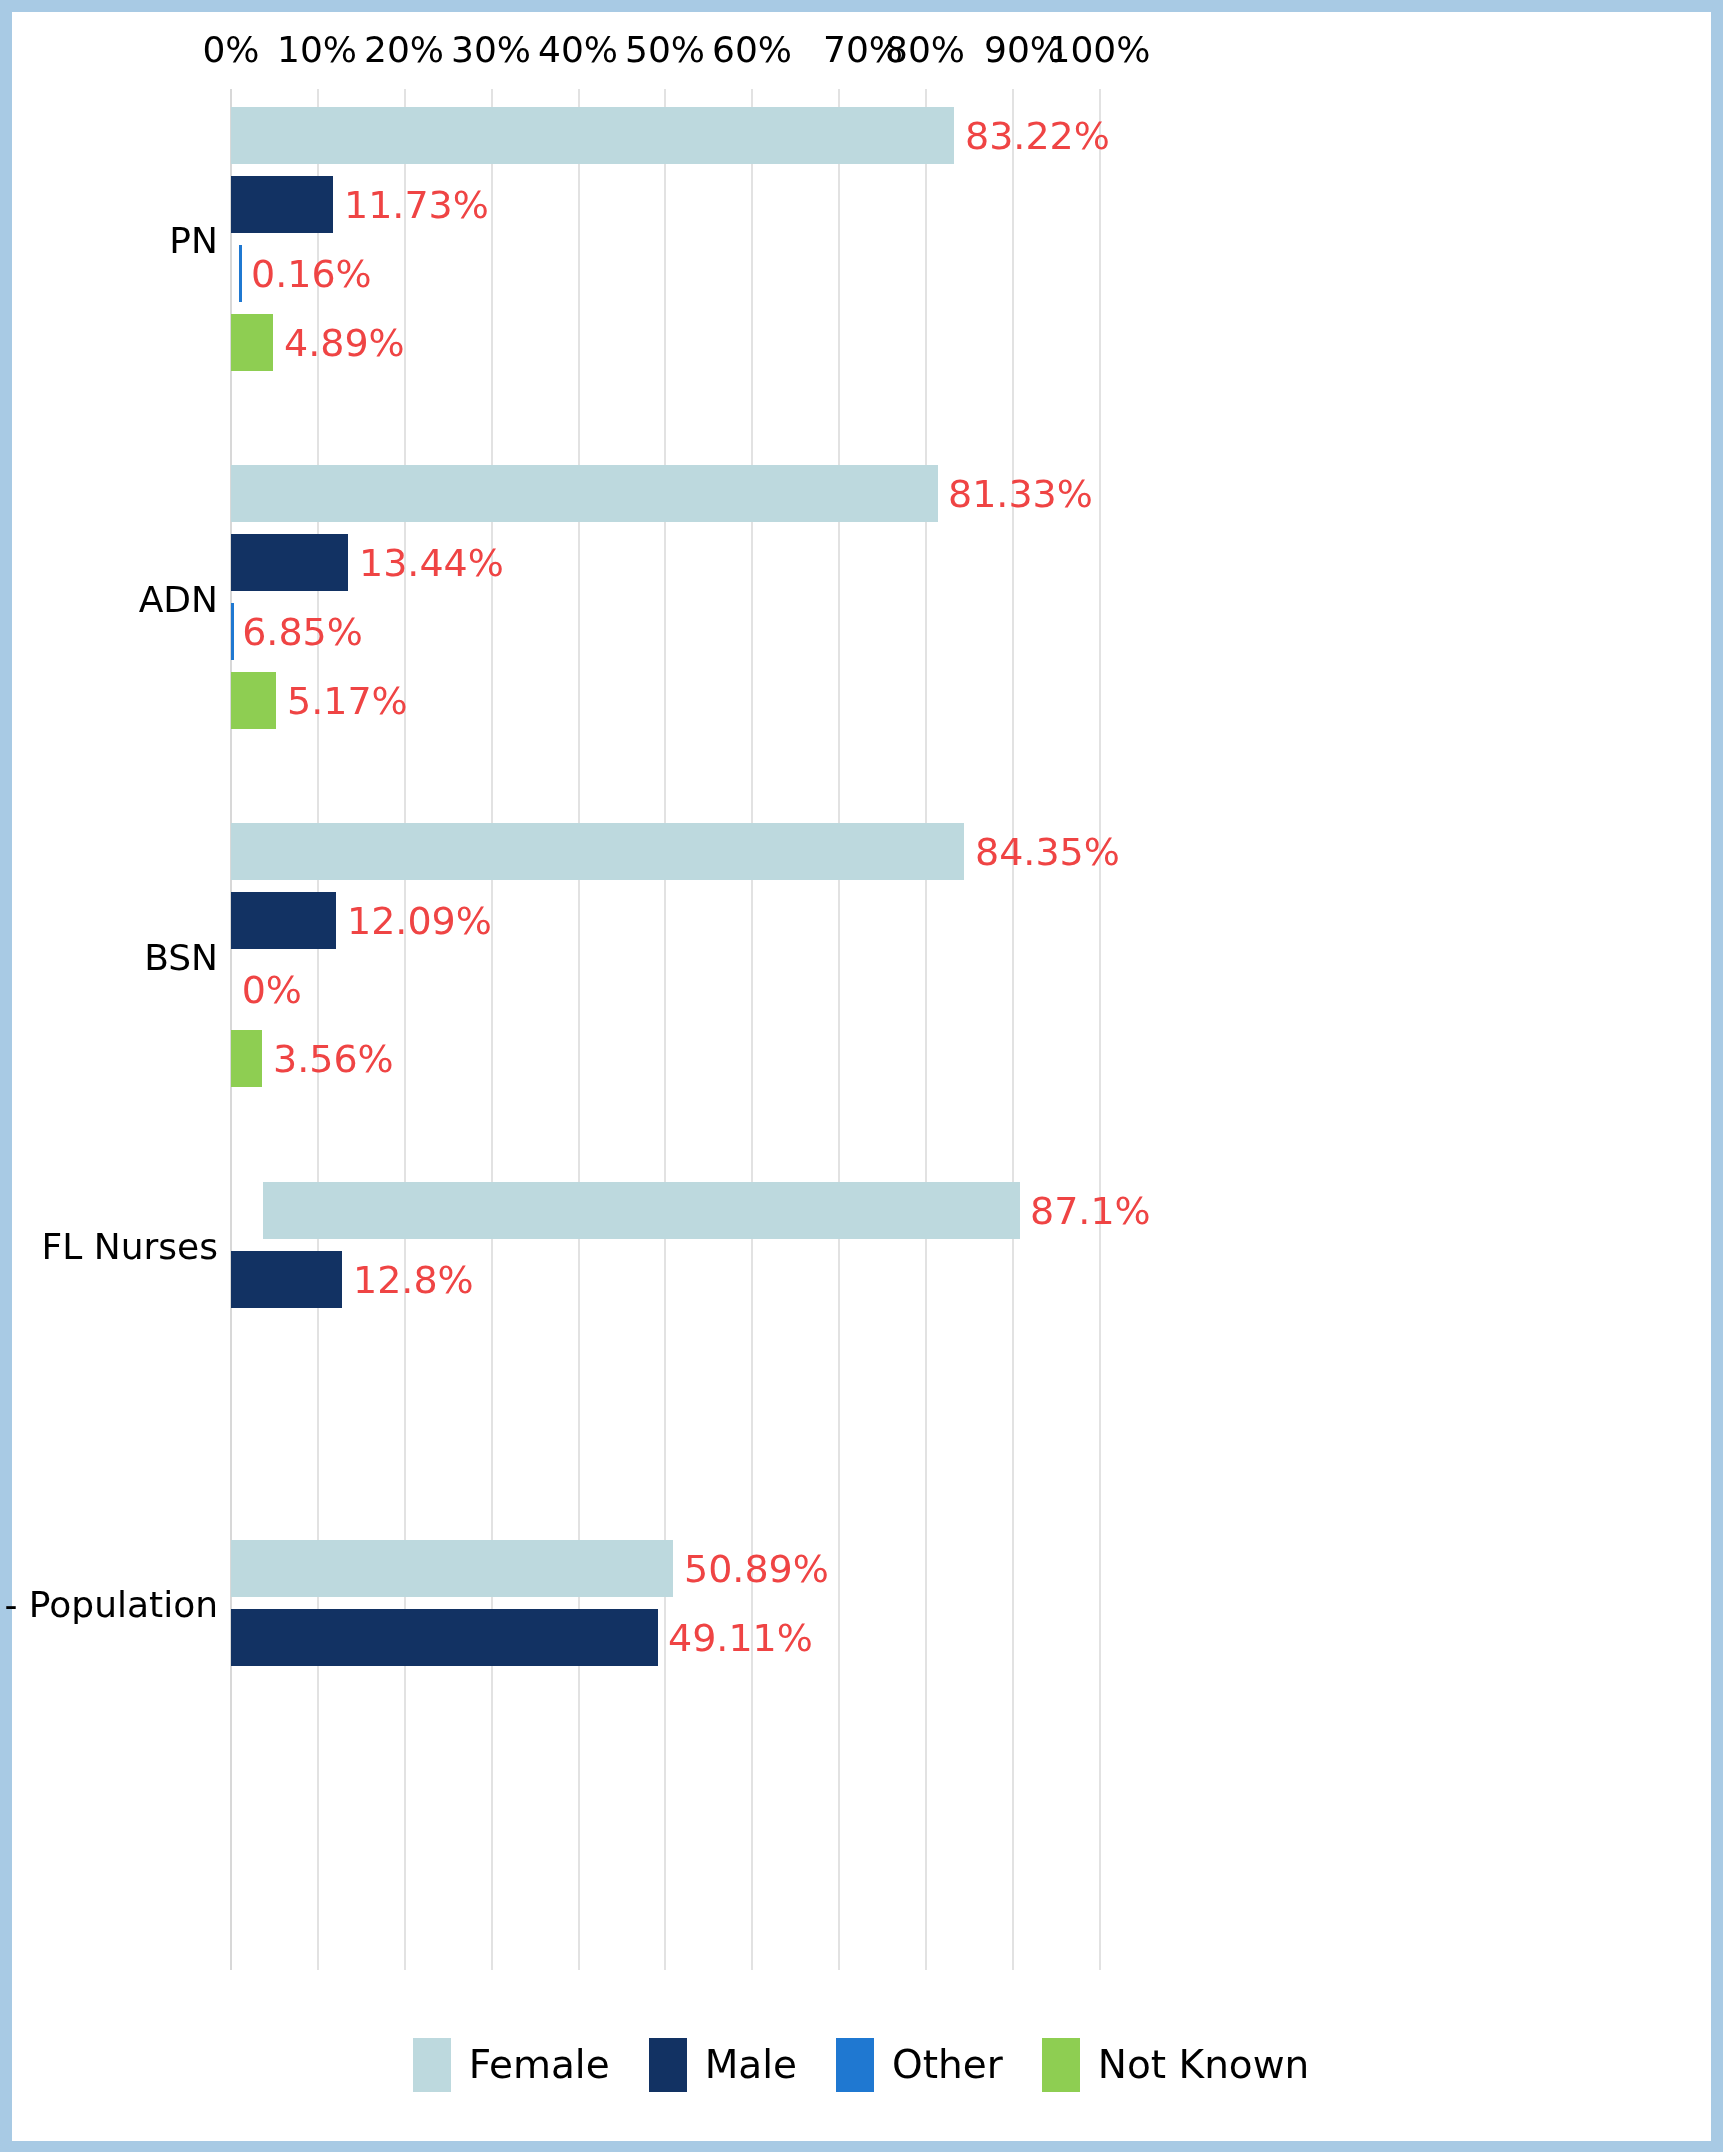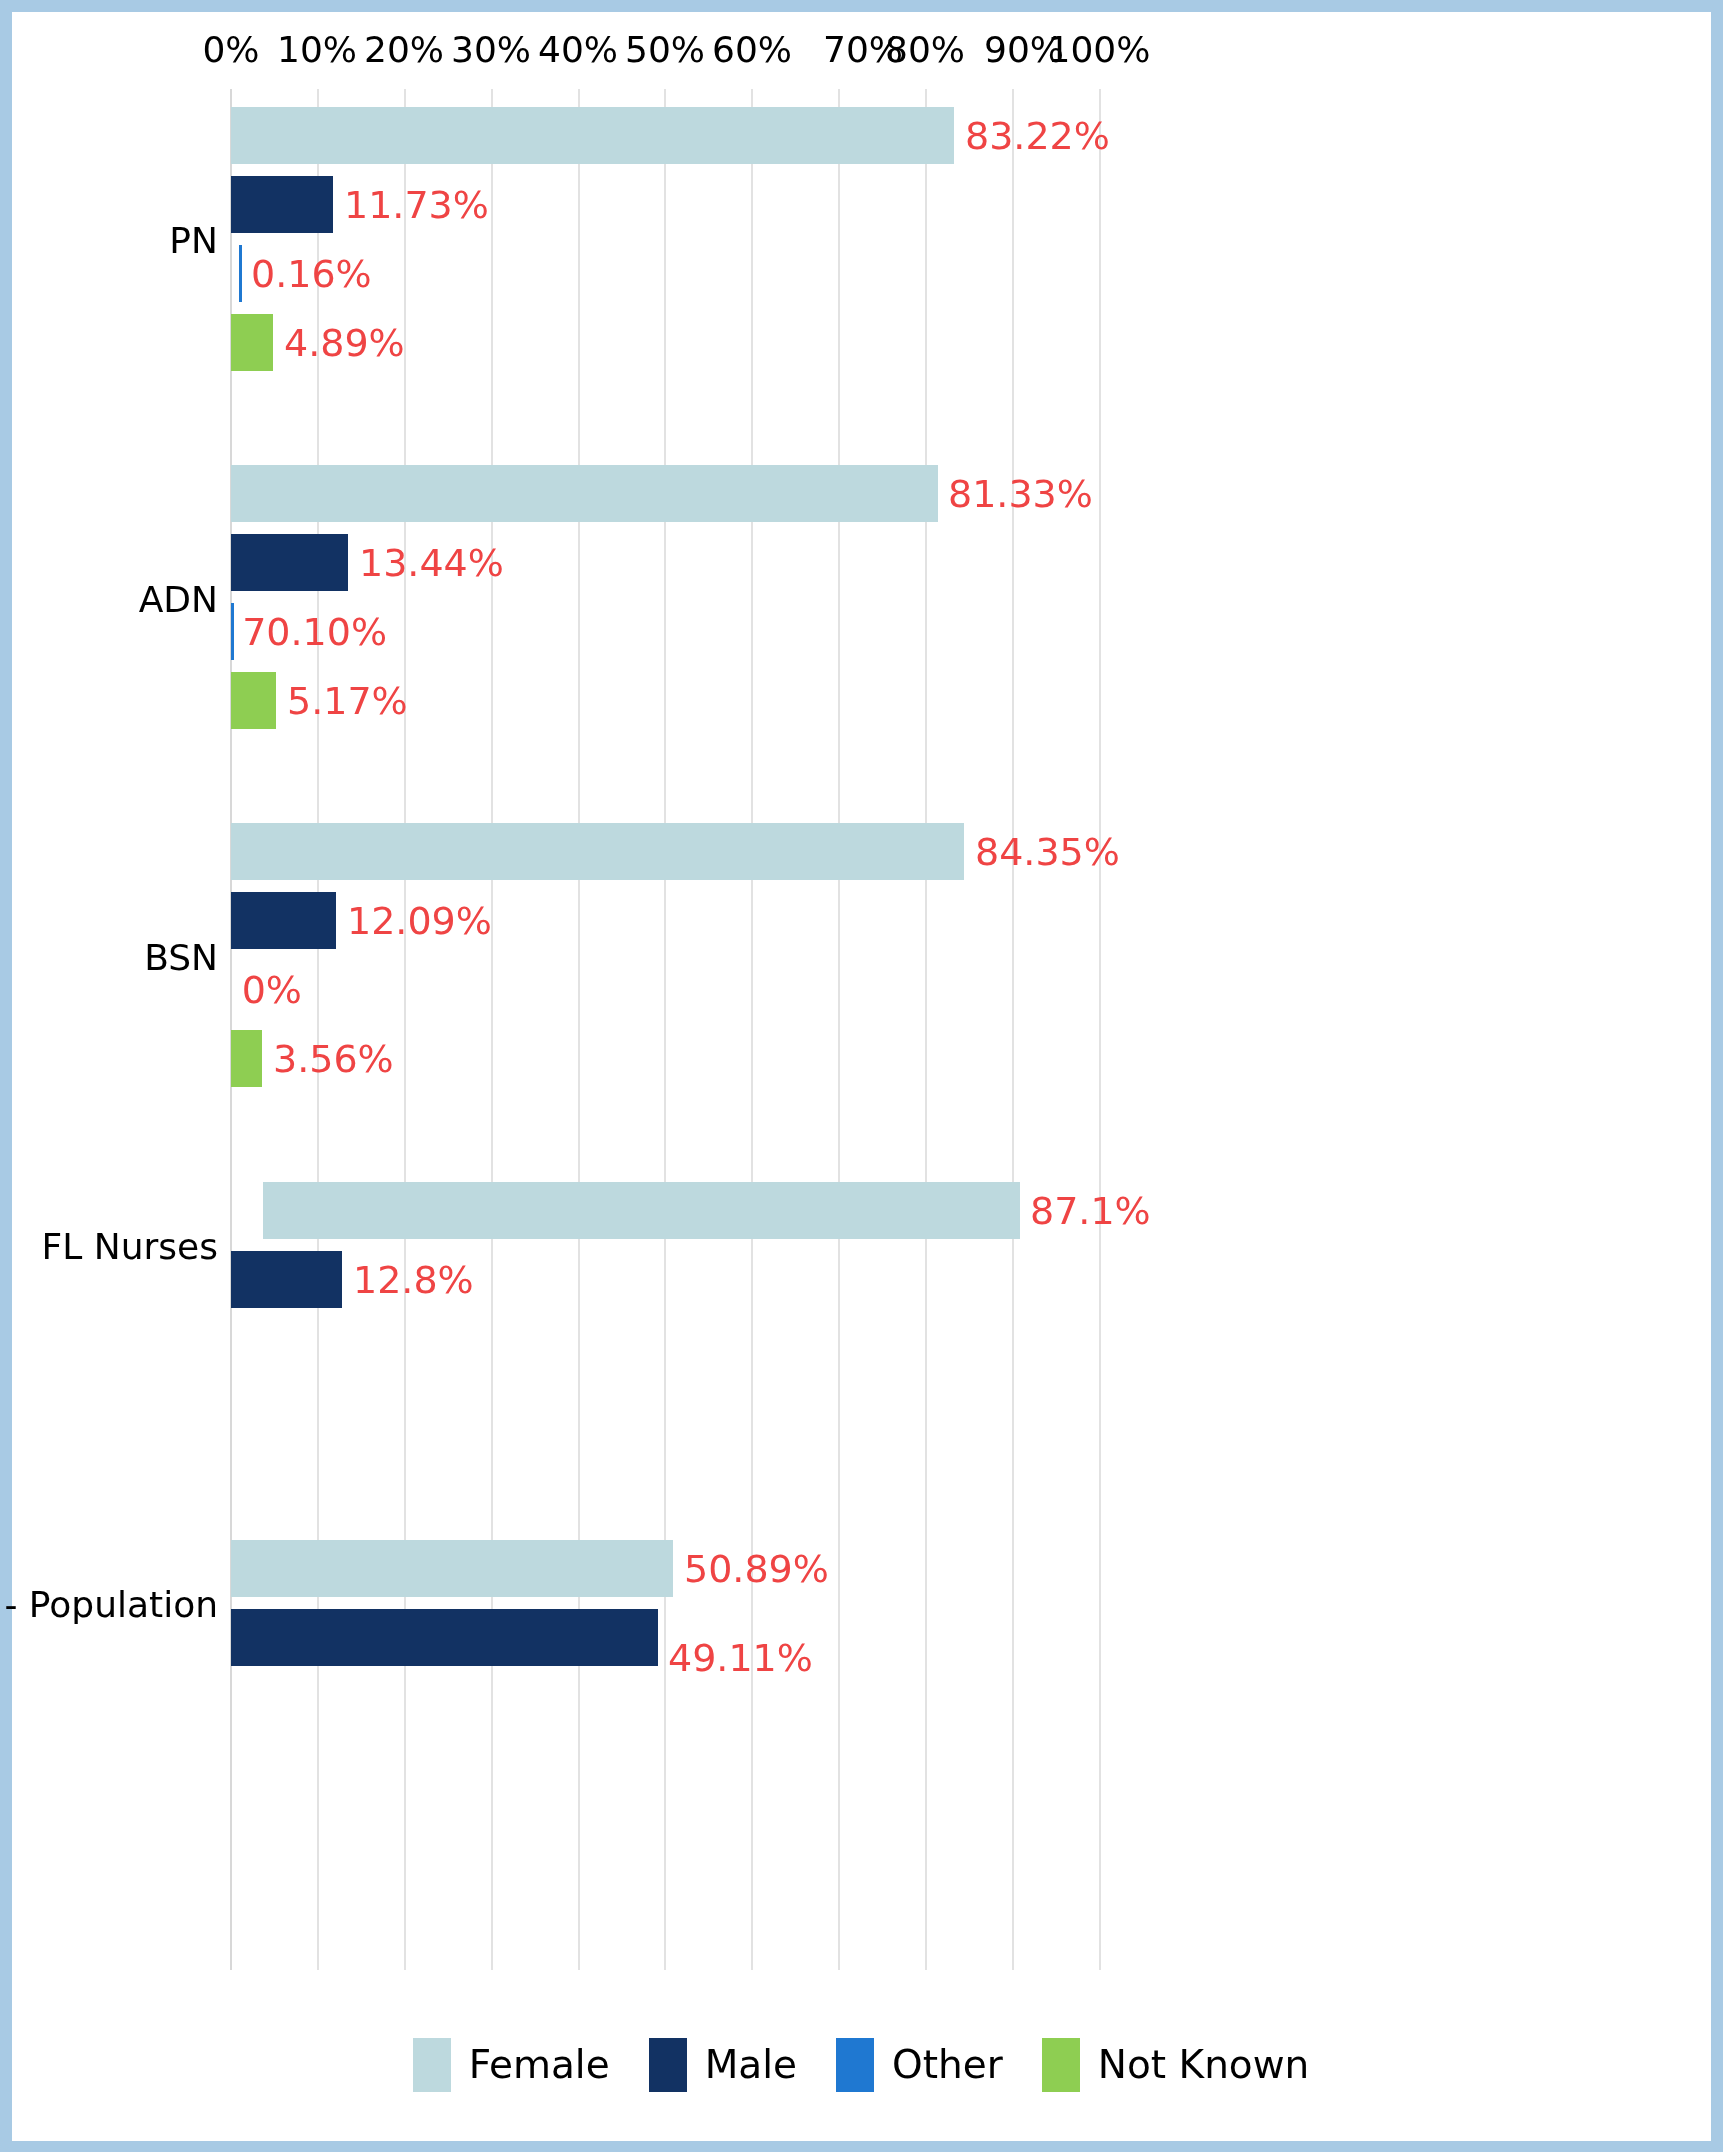--- a/index.html
+++ b/index.html
@@ -207,21 +207,21 @@
           <div class="bar-row" style="top: 0px; width: 869px;">
             <div class="bar" style="width: 707px; background: rgb(189, 217, 222);"></div>
             <div class="bar-value" style="left: 717px;">81.33%</div>
           </div>
           <div class="bar-row" style="top: 69px; width: 869px;">
             <div class="bar" style="width: 117px; background: rgb(18, 50, 99);"></div>
             <div class="bar-value" style="left: 128px;">13.44%</div>
           </div>
           <div class="bar-row" style="top: 138px; width: 869px;">
             <div class="bar" style="width: 2.7px; background: rgb(31, 120, 209);"></div>
-            <div class="bar-value" style="left: 11.2px;">70.10%</div>
+            <div class="bar-value" style="left: 11.2px;">6.85%</div>
           </div>
           <div class="bar-row" style="top: 207px; width: 869px;">
             <div class="bar" style="width: 45px; background: rgb(142, 206, 82);"></div>
             <div class="bar-value" style="left: 56px;">5.17%</div>
           </div>
         </div>
         <div class="group" style="top: 734px; height: 276px;">
           <div class="bar-row" style="top: 0px; width: 869px;">
             <div class="bar" style="width: 733px; background: rgb(189, 217, 222);"></div>
             <div class="bar-value" style="left: 744px;">84.35%</div>
@@ -248,21 +248,21 @@
             <div class="bar-value" style="left: 122px;">12.8%</div>
           </div>
         </div>
         <div class="group" style="top: 1451px; height: 276px;">
           <div class="bar-row" style="top: 0px; width: 786px; text-align: right;">
             <div class="bar" style="width: 442px; background: rgb(189, 217, 222);"></div>
             <div class="bar-value" style="left: 453px;">50.89%</div>
           </div>
           <div class="bar-row" style="top: 69px; width: 869px;">
             <div class="bar" style="width: 427px; background: rgb(18, 50, 99);"></div>
-            <div class="bar-value" style="left: 437px; margin-top: 20px;">49.11%</div>
+            <div class="bar-value" style="left: 437px;">49.11%</div>
           </div>
         </div>
       </div>
 
     <div id="legend">
         <div class="legend-item">
           <span class="legend-swatch" style="background: rgb(189, 217, 222);"></span>
           <span class="legend-label">Female</span>
         </div>
         <div class="legend-item">

